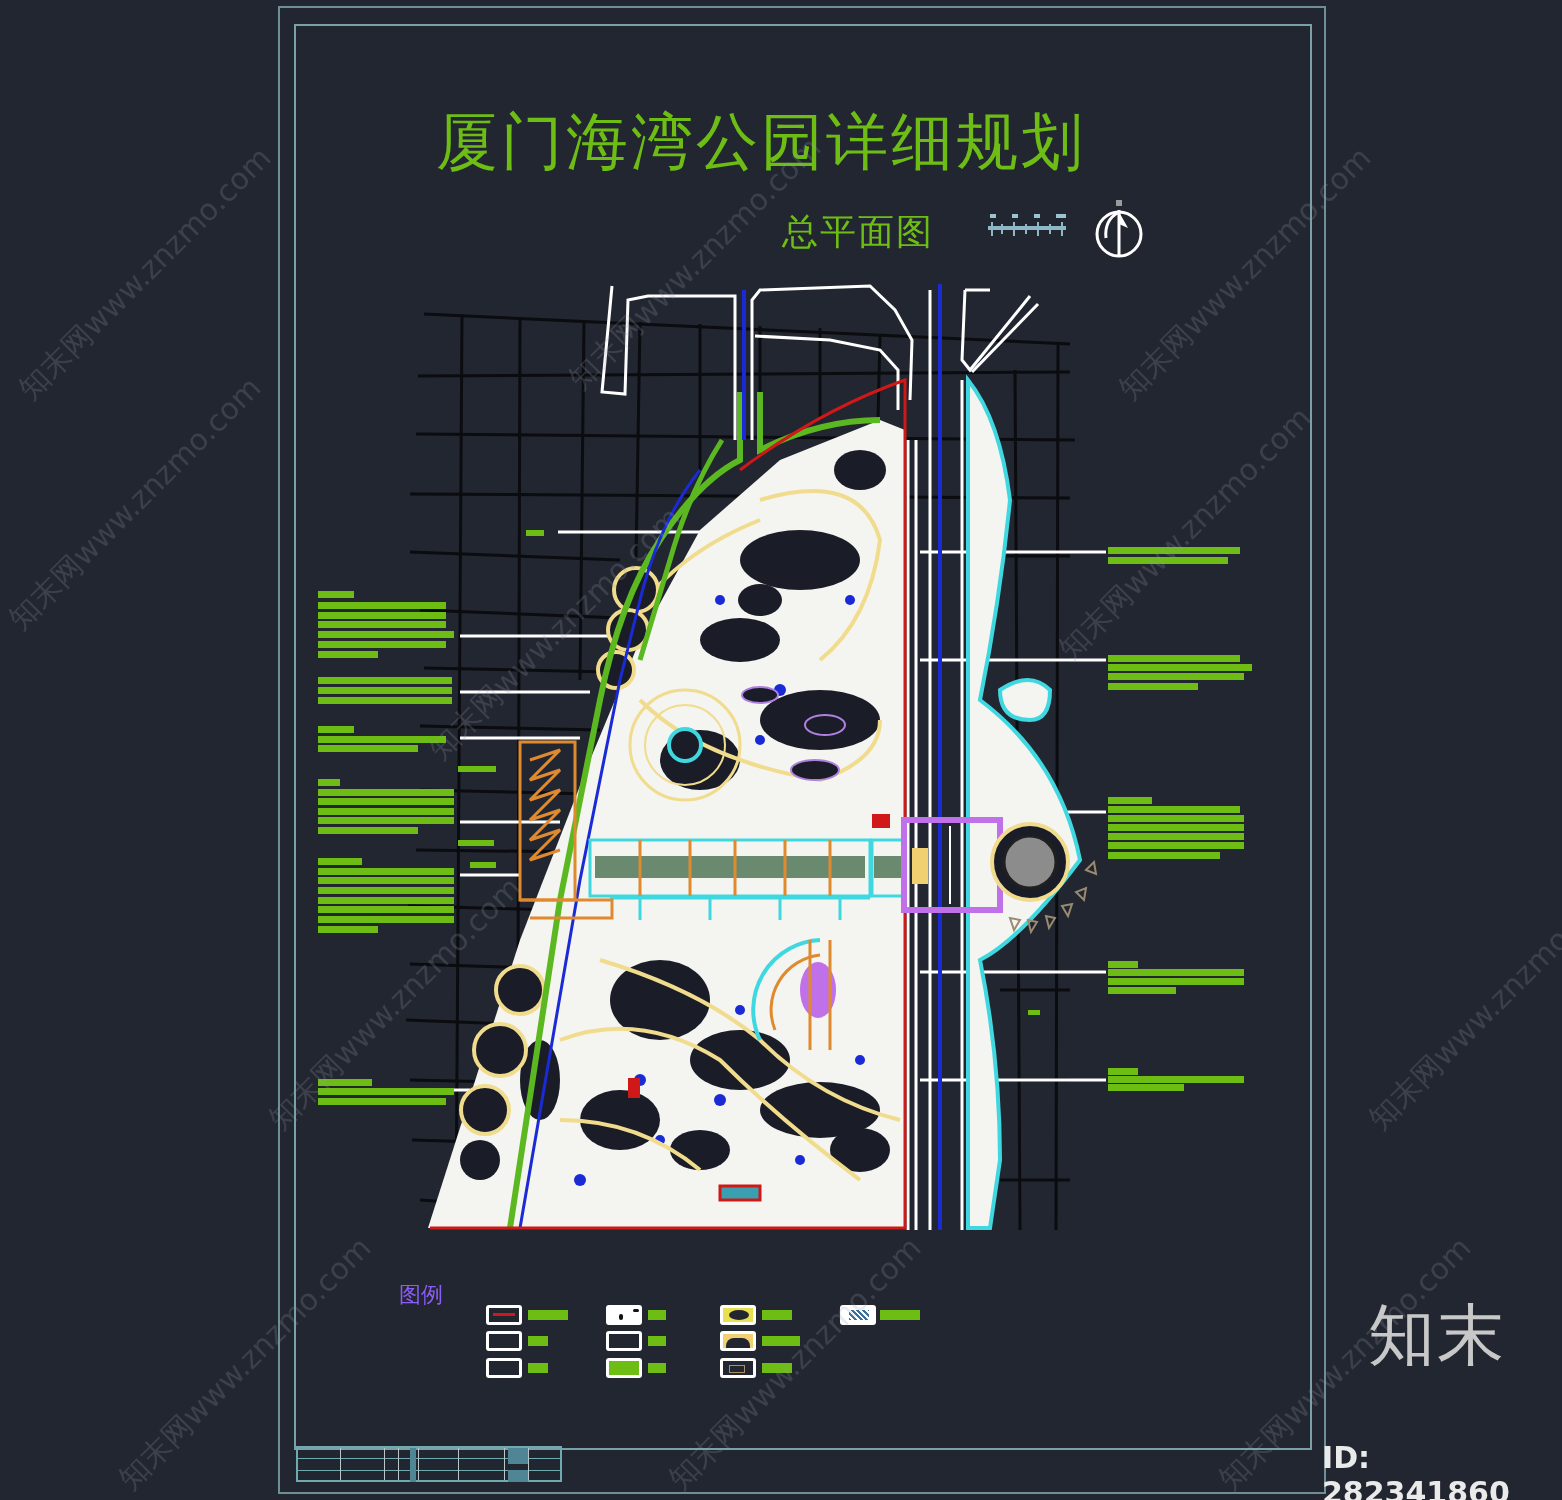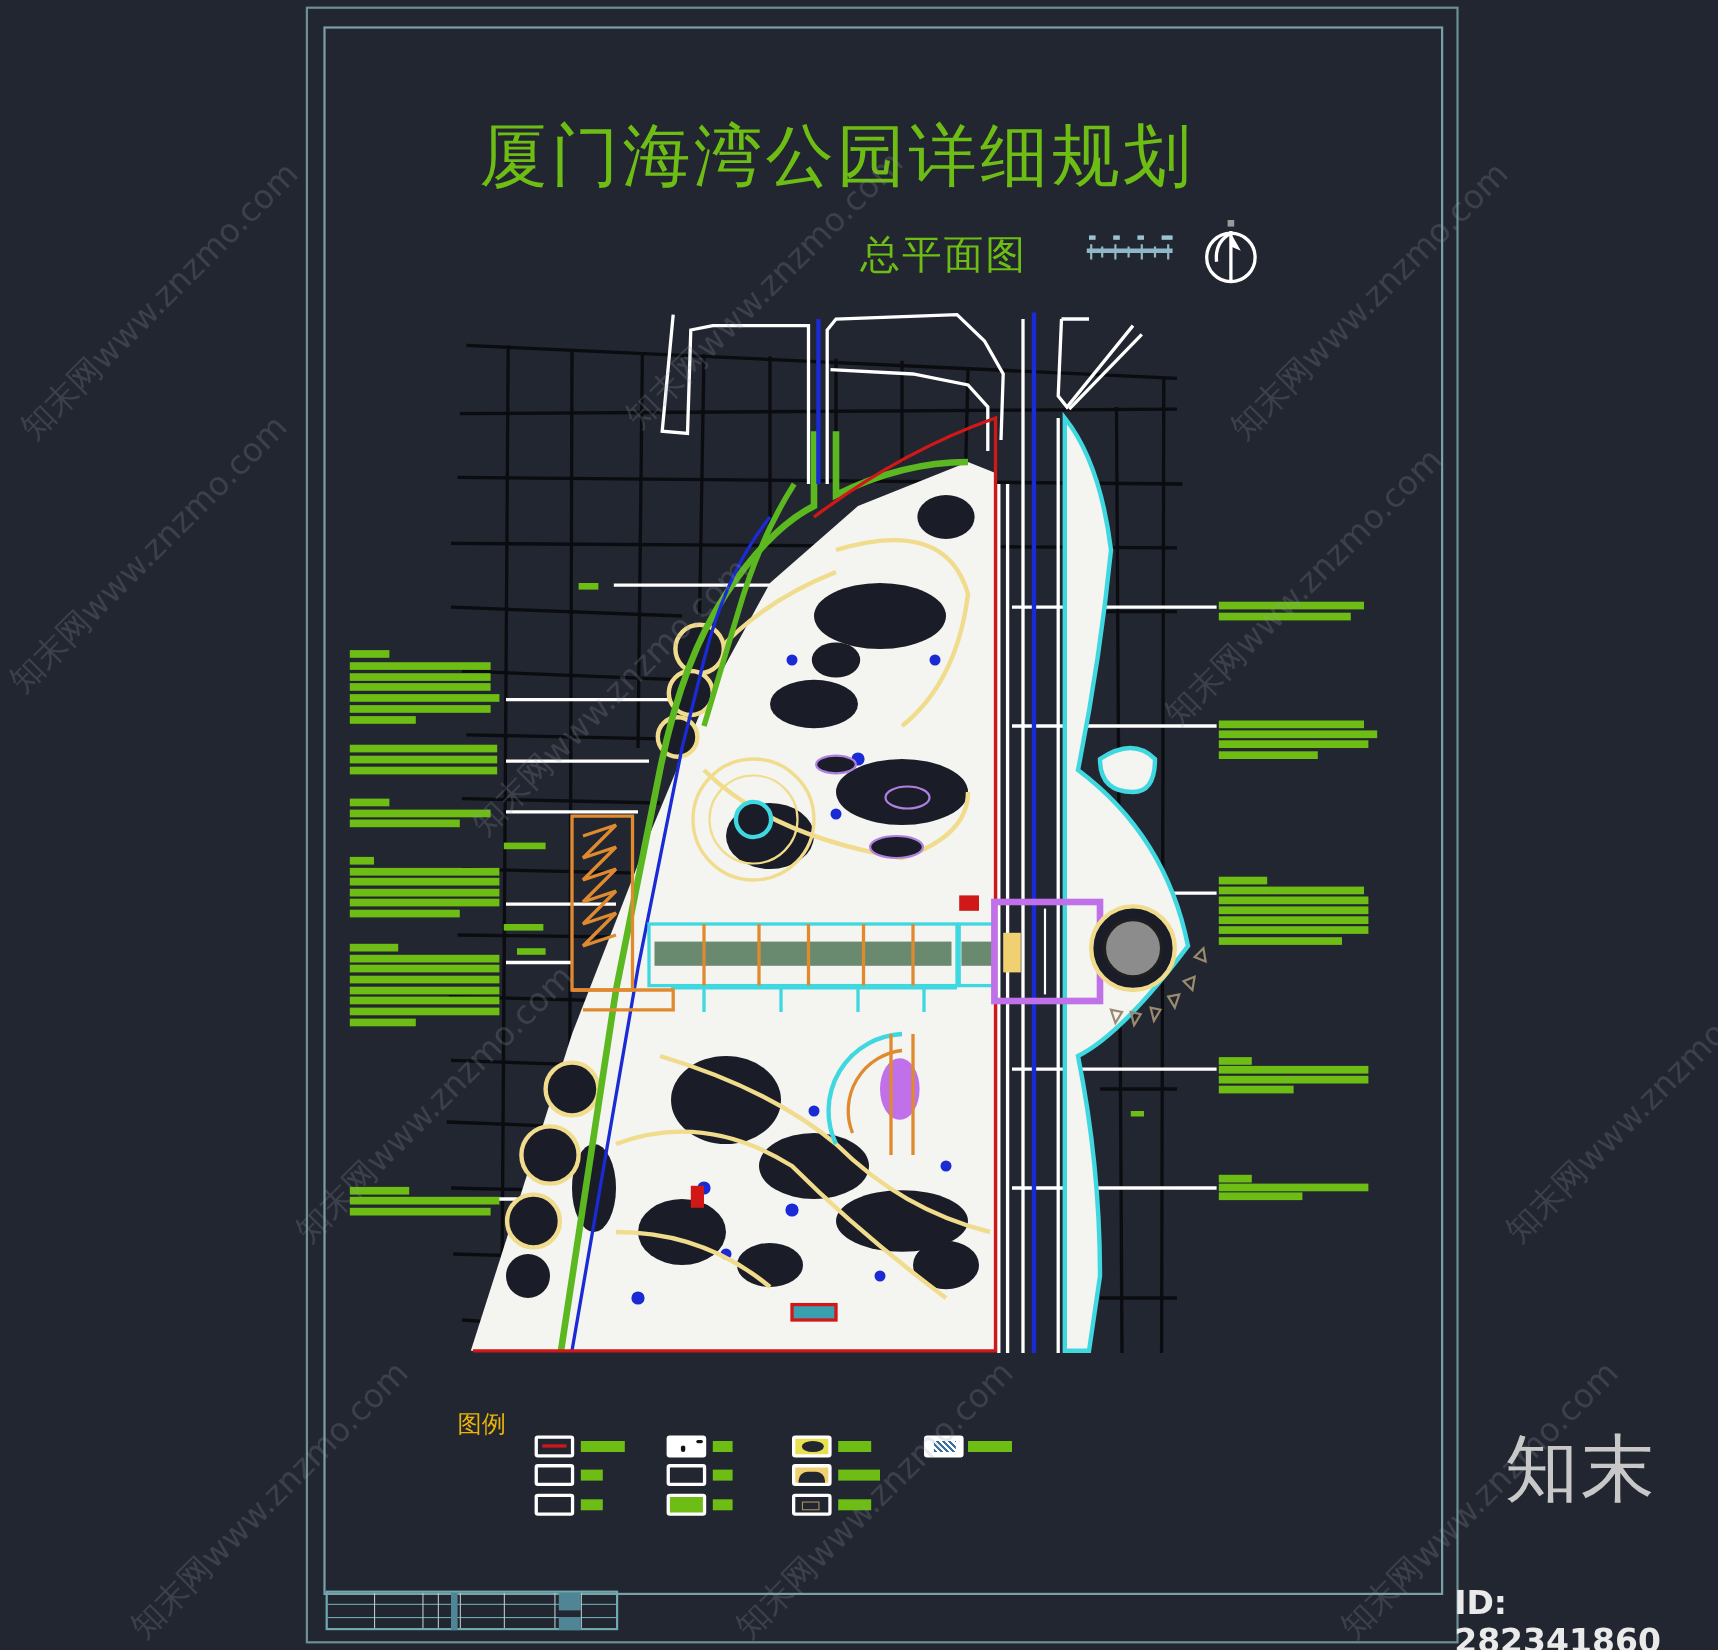--- a/index.html
+++ b/index.html
@@ -4,21 +4,21 @@
 <style>
   html,body{margin:0;padding:0;}
   body{width:1562px;height:1500px;background:#222630;position:relative;overflow:hidden;font-family:"DejaVu Sans",sans-serif;}
   .frame-outer{position:absolute;left:278px;top:6px;width:1048px;height:1488px;border:2px solid #6f8f96;box-sizing:border-box;}
   .frame-inner{position:absolute;left:294px;top:24px;width:1018px;height:1426px;border:2px solid #7aa1a8;box-sizing:border-box;}
   .title{position:absolute;left:436px;top:100px;font-size:62px;color:#6dbd14;letter-spacing:3px;white-space:nowrap;font-weight:normal;}
   .subtitle{position:absolute;left:782px;top:208px;font-size:36px;color:#6dbd14;letter-spacing:2px;white-space:nowrap;}
   .scale{position:absolute;left:986px;top:212px;}
   .north{position:absolute;left:1092px;top:198px;}
   svg.plan{position:absolute;left:0;top:0;}
-  .leg-title{position:absolute;left:416px;top:1280px;font-size:22px;color:#eab308;}
+  .leg-title{position:absolute;left:399px;top:1280px;font-size:22px;color:#8b5cf6;}
   .leg-item{position:absolute;width:36px;height:20px;border:3px solid #fff;border-radius:3px;box-sizing:border-box;}
   .leg-bar{position:absolute;height:10px;background:#6dbd14;}
   .titleblock{position:absolute;left:296px;top:1446px;width:266px;height:36px;border:2px solid #6faab0;box-sizing:border-box;}
   .tb-row{position:absolute;left:0;right:0;height:1px;background:#6faab0;}
   .tb-col{position:absolute;top:0;bottom:0;width:1px;background:#b9c7c9;}
   .tb-fill{position:absolute;background:#4f8595;}
   .wm-logo{position:absolute;left:1368px;top:1290px;font-size:67px;color:#c8c8c8;letter-spacing:2px;}
   .wm-id{position:absolute;left:1322px;top:1440px;font-size:30px;color:#eaeaea;font-weight:bold;font-family:"DejaVu Sans",sans-serif;}
   .wm-diag{position:absolute;color:rgba(150,160,175,0.22);font-size:30px;white-space:nowrap;transform:rotate(-45deg);transform-origin:left top;}
 </style>

